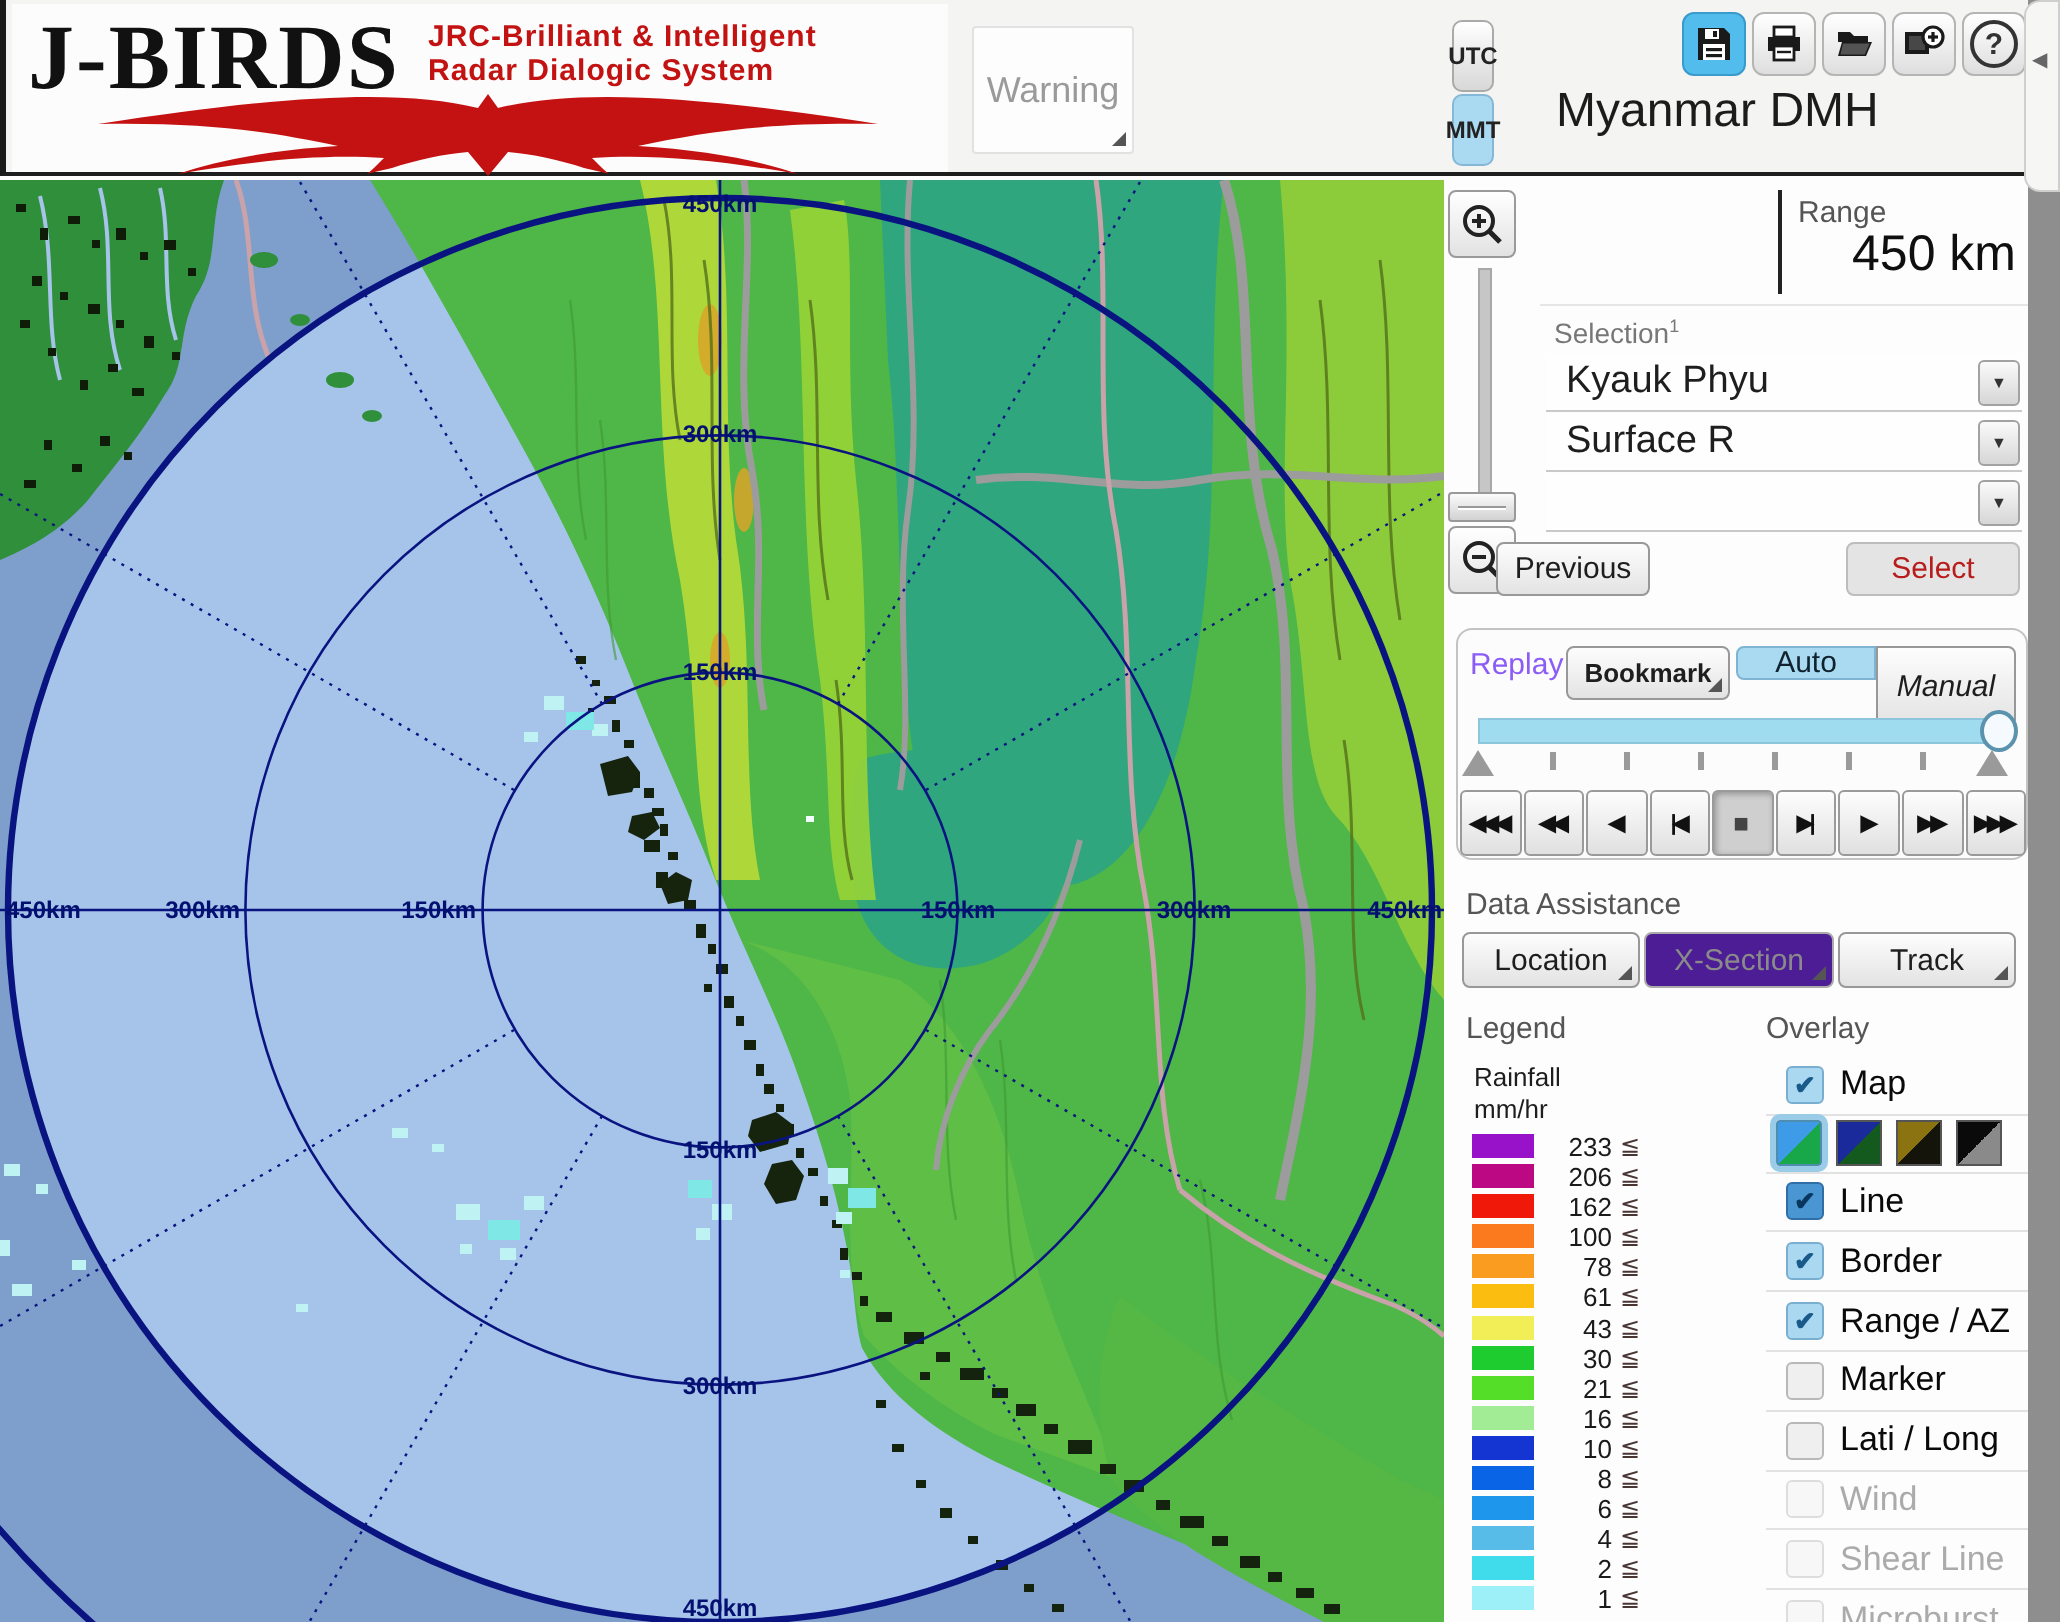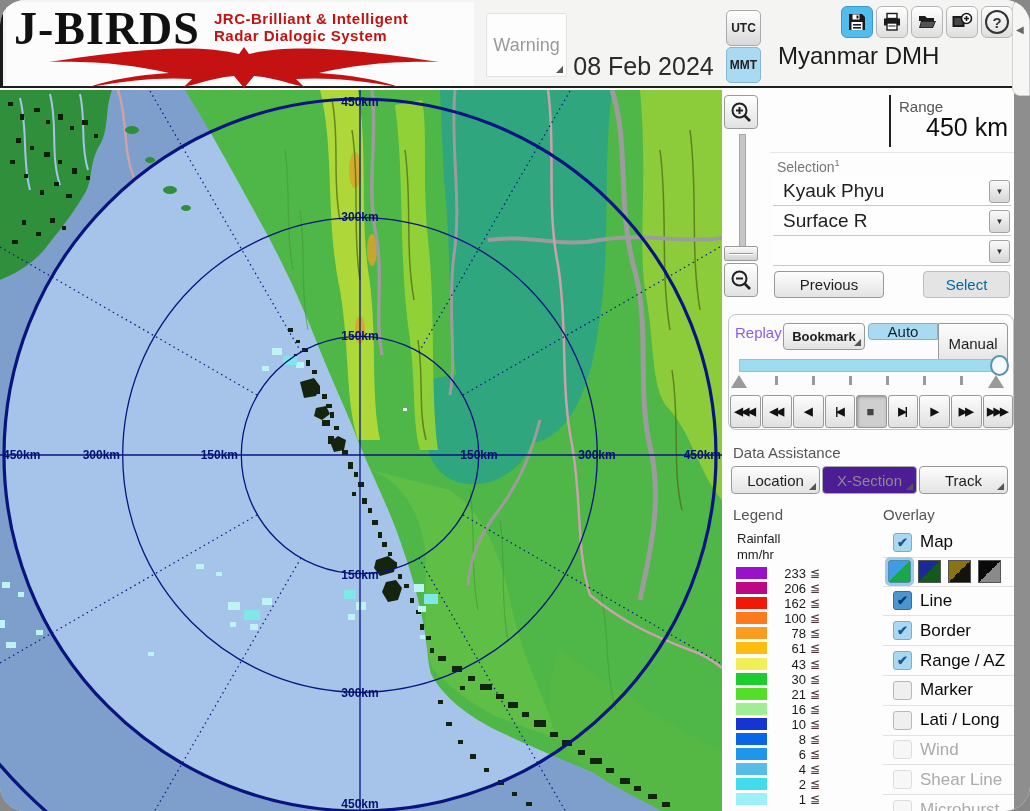--- a/index.html
+++ b/index.html
@@ -1,29 +1,29 @@
 <!DOCTYPE html>
 <html><head>
 <meta charset="utf-8">
 <style>
   html,body{margin:0;padding:0;background:#888;}
   #app{position:relative;width:1030px;height:811px;overflow:hidden;
-       font-family:"Liberation Sans",sans-serif;background:#FDFDFD;border-radius:25px;}
+       font-family:"Liberation Sans",sans-serif;background:#FDFDFD;}
   .abs{position:absolute;}
   
   #header{left:0;top:0;width:1030px;height:88px;background:#F4F4F2;border-bottom:2px solid #1e1e1e;border-left:3px solid #1a1a1a;box-sizing:border-box;}
   #logo-card{left:3px;top:2px;width:468px;height:84px;background:#FCFCFC;}
   #logo-title{left:8px;top:0px;font-family:"Liberation Serif",serif;font-weight:bold;font-size:46px;color:#111;letter-spacing:1px;}
   #logo-sub{left:208px;top:8px;color:#C31212;font-weight:bold;font-size:15px;line-height:17px;letter-spacing:.5px;}
   #eagle{left:28px;top:44px;}
   #warning-btn{left:483px;top:13px;width:79px;height:62px;background:#FDFDFD;border:1px solid #E2E2E2;border-radius:2px;color:#9a9a9a;font-size:18px;display:flex;align-items:center;justify-content:center;}
   .wedge::after{content:"";position:absolute;right:3px;bottom:3px;border-left:7px solid transparent;border-bottom:7px solid #555;width:0;height:0;}
   #time{left:560px;top:2px;width:160px;text-align:center;font-size:43px;font-weight:600;color:#2b2b2b;}
   #date{left:548px;top:52px;width:185px;text-align:center;font-size:25px;color:#2b2b2b;}
-  .tzbtn{left:723px;width:35px;height:36px;border-radius:5px;font-size:12px;font-weight:bold;display:flex;align-items:center;justify-content:center;color:#222;box-sizing:border-box;}
+  .tzbtn{left:723px;width:21px;height:36px;border-radius:5px;font-size:12px;font-weight:bold;display:flex;align-items:center;justify-content:center;color:#222;box-sizing:border-box;}
   #tz-utc{top:10px;background:linear-gradient(#ffffff,#d8d8d8);border:1px solid #aaa;}
   #tz-mmt{top:47px;background:#A9DAF2;border:1px solid #85b7d6;}
   .toolbtn{top:6px;width:32px;height:32px;border-radius:6px;background:linear-gradient(#ffffff,#dedede);border:1px solid #b5b5b5;box-sizing:border-box;display:flex;align-items:center;justify-content:center;}
   .toolbtn.active{background:#52BCEC;border-color:#3a9acc;}
   #help-q{font-size:15px;font-weight:bold;color:#333;border:2px solid #333;border-radius:50%;width:20px;height:20px;display:flex;align-items:center;justify-content:center;}
   
   #edge-strip{left:1014px;top:0;width:16px;height:811px;background:#8E8E8E;}
   #edge-tab{left:1012px;top:0px;width:18px;height:96px;background:#F6F6F5;border-radius:8px 0 0 8px;border:1px solid #cfcfcf;box-sizing:border-box;}
   #collapse-arrow{left:1016px;top:24px;font-size:10px;color:#666;}
   
@@ -40,28 +40,28 @@
   #range-label{left:899px;top:98px;font-size:15px;color:#555;}
   #range-value{left:860px;top:113px;width:148px;text-align:right;font-size:25px;color:#0f0f0f;}
   #sep1{left:770px;top:152px;width:244px;height:1px;background:#E6E6E6;}
   #selection-label{left:777px;top:158px;font-size:14px;color:#777;}
   #selection-label sup{font-size:9px;}
   .ddrow{left:773px;width:238px;height:29px;border-bottom:1px solid #c9c9c9;background:#FEFEFE;box-sizing:border-box;}
   .ddtext{position:absolute;left:10px;top:3px;font-size:19px;color:#1e1e1e;}
   .ddbtn{position:absolute;right:1px;top:3px;width:21px;height:23px;background:linear-gradient(#fafafa,#d6d6d6);border:1px solid #a2a2a2;border-radius:3px;box-sizing:border-box;text-align:center;font-size:8px;color:#333;line-height:21px;}
   #dd1{top:177px;} #dd2{top:207px;} #dd3{top:237px;}
   .btn{background:linear-gradient(#fdfdfd,#e3e3e3);border:1px solid #989898;border-radius:4px;box-sizing:border-box;display:flex;align-items:center;justify-content:center;font-size:15px;color:#1e1e1e;}
-  #previous-btn{left:774px;top:271px;width:110px;height:27px;}
-  #select-btn{left:923px;top:271px;width:87px;height:27px;background:#E4E4E4;color:#0369a1;border-color:#bdbdbd;text-align:center;}
+  #previous-btn{left:748px;top:271px;width:77px;height:27px;}
+  #select-btn{left:923px;top:271px;width:87px;height:27px;background:#E4E4E4;color:#b91c1c;border-color:#bdbdbd;text-align:center;}
   
   #replay-box{left:728px;top:314px;width:286px;height:116px;border:1px solid #c3c3c3;border-radius:8px;background:#FCFCFC;box-sizing:border-box;}
   #replay-label{left:735px;top:324px;font-size:15px;color:#8b5cf6;}
   #bookmark-btn{left:783px;top:323px;width:82px;height:27px;font-size:13px;font-weight:bold;}
   #auto-btn{left:868px;top:323px;width:70px;height:17px;background:#A9DAF2;border:1px solid #7fb3d2;border-radius:4px 0 0 4px;display:flex;align-items:center;justify-content:center;font-size:15px;color:#10222e;box-sizing:border-box;}
-  #manual-btn{left:938px;top:323px;width:70px;height:41px;border-radius:0 4px 4px 0;}
+  #manual-btn{left:938px;top:323px;width:70px;height:41px;border-radius:0 4px 4px 0;font-style:italic;}
   #replay-slider{left:739px;top:359px;width:266px;height:13px;background:#9FDCF0;border:1px solid #8cc6dc;box-sizing:border-box;}
   #slider-handle{left:990px;top:355px;width:19px;height:21px;background:#f4fafd;border:2px solid #5b92ad;border-radius:50%;box-sizing:border-box;}
   .tick{top:376px;width:3px;height:9px;background:#9a9a9a;}
   .endtri{top:375px;width:0;height:0;border-left:8px solid transparent;border-right:8px solid transparent;border-bottom:13px solid #9a9a9a;}
   #playback{left:730px;top:395px;width:283px;height:33px;display:flex;gap:1px;}
   .pb{flex:1;background:linear-gradient(#fdfdfd,#e0e0e0);border:1px solid #9a9a9a;border-radius:3px;display:flex;align-items:center;justify-content:center;font-size:11px;font-weight:bold;color:#111;letter-spacing:-2px;padding-right:2px;box-sizing:border-box;}
   .pb.pressed{background:#CFCFCF;box-shadow:inset 1px 1px 3px rgba(0,0,0,.3);font-size:13px;color:#444;letter-spacing:0;}
   
   #assist-label{left:733px;top:444px;font-size:15px;color:#555;}
   #location-btn{left:731px;top:466px;width:89px;height:28px;}
@@ -106,21 +106,20 @@
         <div>JRC-Brilliant &amp; Intelligent</div>
         <div>Radar  Dialogic  System</div>
       </div>
       <svg id="eagle" class="abs" width="420" height="42" viewBox="0 0 420 42">
         <path fill="#C41212" d="M205,8 L210,1 L215,8 C255,-2 315,2 405,16 C350,15 318,20 285,27 C318,29 345,34 365,41 C325,34 292,31 262,33 C267,38 270,41 271,41 L258,38 C246,34 232,31 220,30 L210,42 L200,30 C188,31 174,34 162,38 L149,41 C150,41 153,38 158,33 C128,31 95,34 55,41 C75,34 102,29 135,27 C102,20 70,15 15,16 C105,2 165,-2 205,8 Z"></path>
       </svg>
     </div>
     <div id="warning-btn" class="abs wedge">
       <span>Warning</span>
     </div>
-    <div id="date" class="abs">08 Feb 2024</div>
     <div id="tz-utc" class="abs tzbtn">UTC</div>
     <div id="tz-mmt" class="abs tzbtn">MMT</div>
 
     <div class="abs toolbtn active" style="left:838px;">
       <svg width="20" height="20" viewBox="0 0 20 20">
         <path d="M2,2 H15 L18,5 V18 H2 Z" fill="#1a1a1a"></path>
         <rect x="5.5" y="2.5" width="7" height="5" fill="#fff"></rect>
           <rect x="9.5" y="3.5" width="2" height="3" fill="#1a1a1a"></rect>
         <rect x="4.5" y="10" width="11" height="8" fill="#fff"></rect>
           <rect x="6" y="12" width="8" height="1.6" fill="#1a1a1a"></rect>

